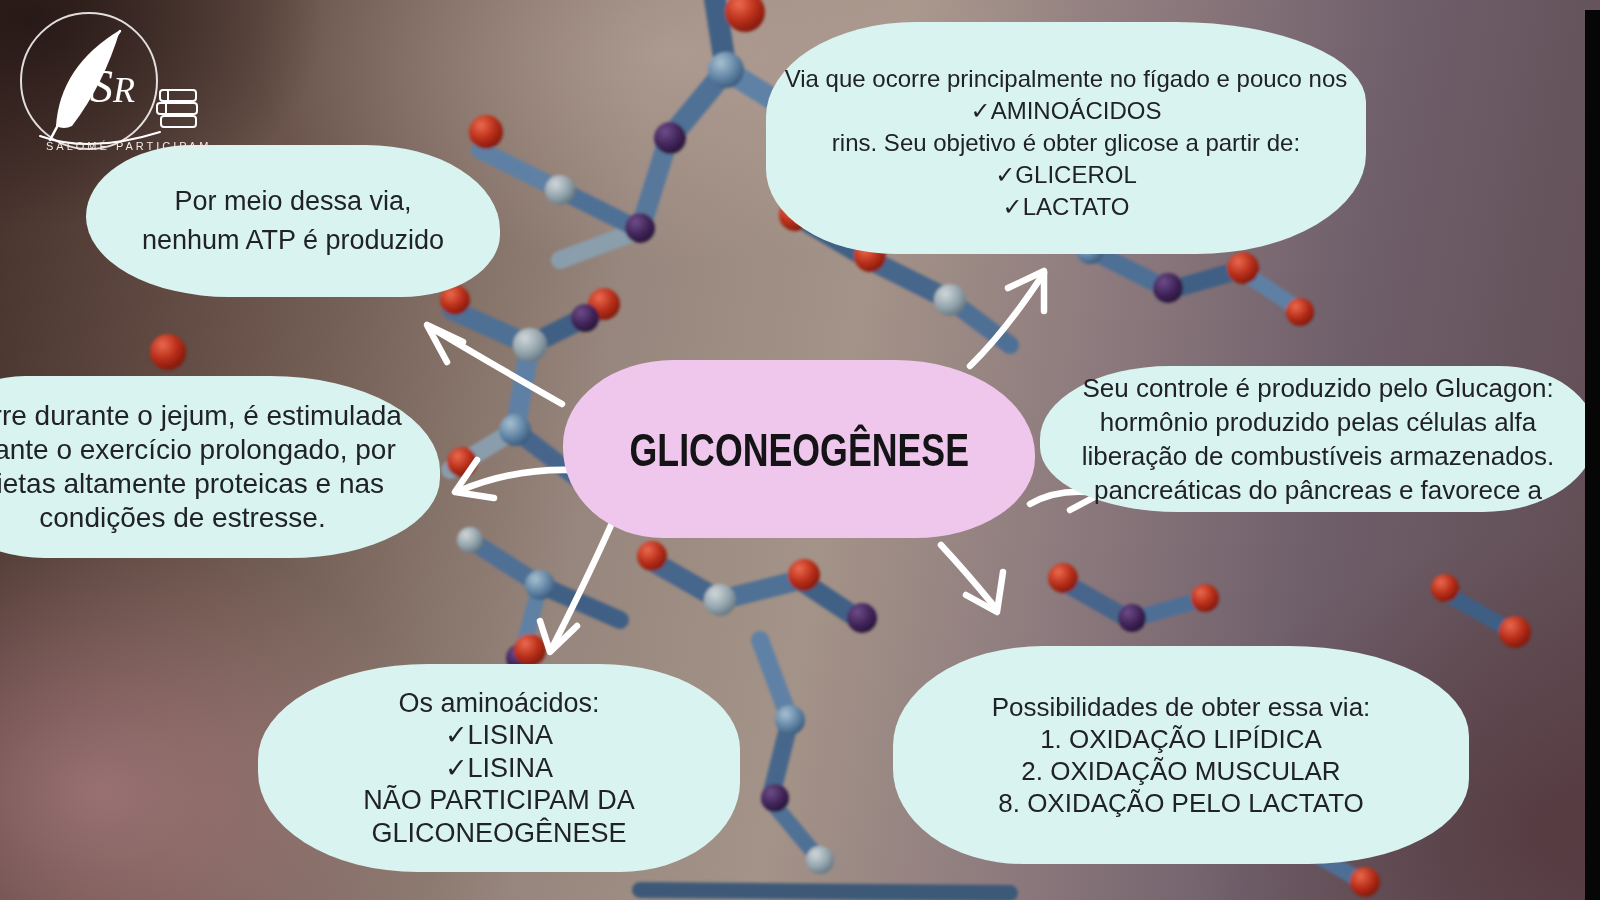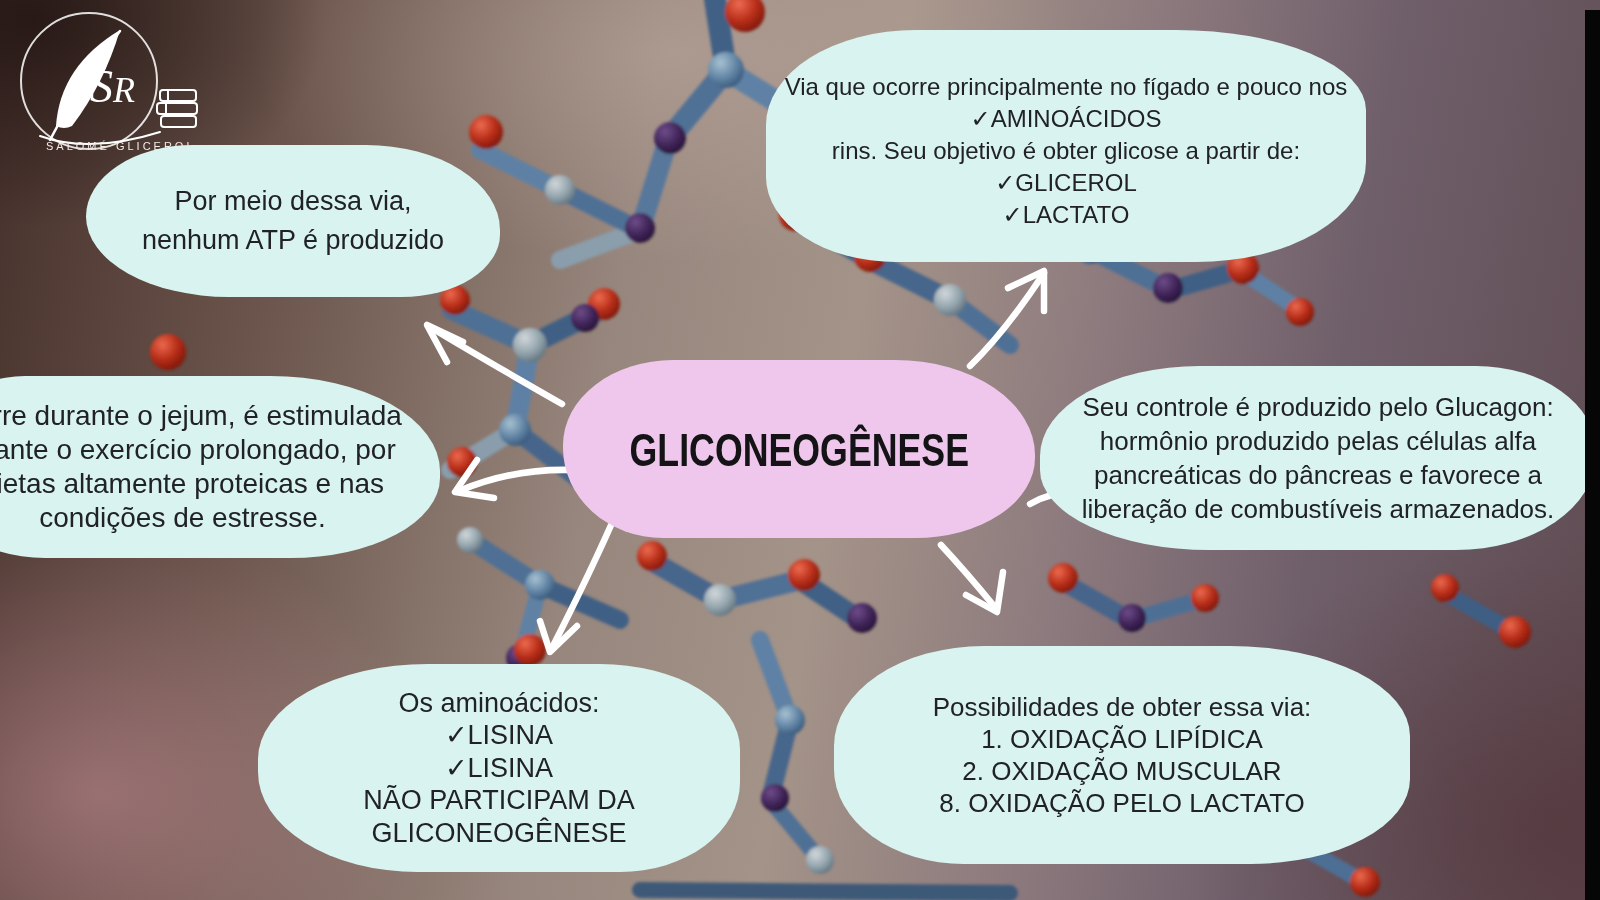--- a/index.html
+++ b/index.html
@@ -26,37 +26,37 @@
     position:absolute; z-index:30; background:#d9f4f0; color:#212226;
     display:flex; flex-direction:column; justify-content:center; align-items:center;
     text-align:center; font-weight:500;
   }
   .line { white-space:nowrap; }
 
   .b-tl { left:86px; top:145px; width:414px; height:152px;
           border-radius: 120px 150px 110px 160px / 80px 95px 70px 90px; }
   .b-tl .line { font-size:27px; line-height:39px; }
 
-  .b-tr { left:766px; top:30px; width:600px; height:232px; padding-top:10px; box-sizing:border-box;
+  .b-tr { left:766px; top:22px; width:600px; height:232px; padding-top:10px; box-sizing:border-box;
           border-radius: 150px 190px 170px 130px / 95px 80px 100px 85px; }
   .b-tr .line { font-size:24px; line-height:32px; }
 
   .b-l  { left:-75px; top:376px; width:515px; height:182px;
           border-radius: 100px 170px 150px 120px / 85px 95px 80px 90px; }
   .b-l .line { font-size:28px; line-height:34px; }
 
-  .b-r  { left:1040px; top:366px; width:556px; height:184px;
+  .b-r  { left:1040px; top:366px; width:556px; height:146px;
           border-radius: 160px 120px 140px 170px / 90px 85px 95px 80px; }
   .b-r .line { font-size:26px; line-height:34px; }
 
   .b-bl { left:258px; top:664px; width:482px; height:208px;
           border-radius: 170px 140px 120px 160px / 95px 85px 90px 100px; }
   .b-bl .line { font-size:27px; line-height:32.5px; }
 
-  .b-br { left:834px; top:646px; width:576px; height:218px;
+  .b-br { left:893px; top:646px; width:576px; height:218px;
           border-radius: 150px 180px 160px 130px / 100px 90px 85px 95px; }
   .b-br .line { font-size:26px; line-height:32px; }
 
   .b-center {
     left:563px; top:360px; width:472px; height:178px; background:#efc7ed;
     border-radius: 110px 140px 120px 100px / 85px 95px 80px 90px;
   }
   .b-center .title {
     font-size:47px; font-weight:700; color:#141416; letter-spacing:0px;
     transform:scaleX(.76); white-space:nowrap;
@@ -232,22 +232,22 @@
     <div class="line">condições de estresse.</div>
   </div>
 
   <div class="bubble b-center">
     <div class="title">GLICONEOGÊNESE</div>
   </div>
 
   <div class="bubble b-r">
     <div class="line">Seu controle é produzido pelo Glucagon:</div>
     <div class="line">hormônio produzido pelas células alfa</div>
+    <div class="line">liberação de combustíveis armazenados.</div>
     <div class="line">pancreáticas do pâncreas e favorece a</div>
-    <div class="line">liberação de combustíveis armazenados.</div>
   </div>
 
   <div class="bubble b-bl">
     <div class="line">Os aminoácidos:</div>
     <div class="line">✓LISINA</div>
     <div class="line">✓LISINA</div>
     <div class="line">NÃO PARTICIPAM DA</div>
     <div class="line">GLICONEOGÊNESE</div>
   </div>
 
@@ -270,18 +270,18 @@
         <rect x="147" y="99" width="40" height="11" rx="3"></rect>
         <rect x="151" y="112" width="35" height="11" rx="3"></rect>
         <line x1="158" y1="86" x2="158" y2="97"></line>
         <line x1="156" y1="99" x2="156" y2="110"></line>
       </g>
       <path d="M30,132 Q80,150 150,128" stroke="#ffffff" stroke-width="2" fill="none" stroke-linecap="round"></path>
     </svg>
     <div class="logo-initials">
       <span class="s">S</span><span class="r">R</span>
     </div>
-    <div class="logo-name">SALOMÉ GLICEROL</div>
+    <div class="logo-name">SALOMÉ PARTICIPAM</div>
   </div>
 
   <div class="edge-bar"></div>
 
 </div>
 
 </body></html>

